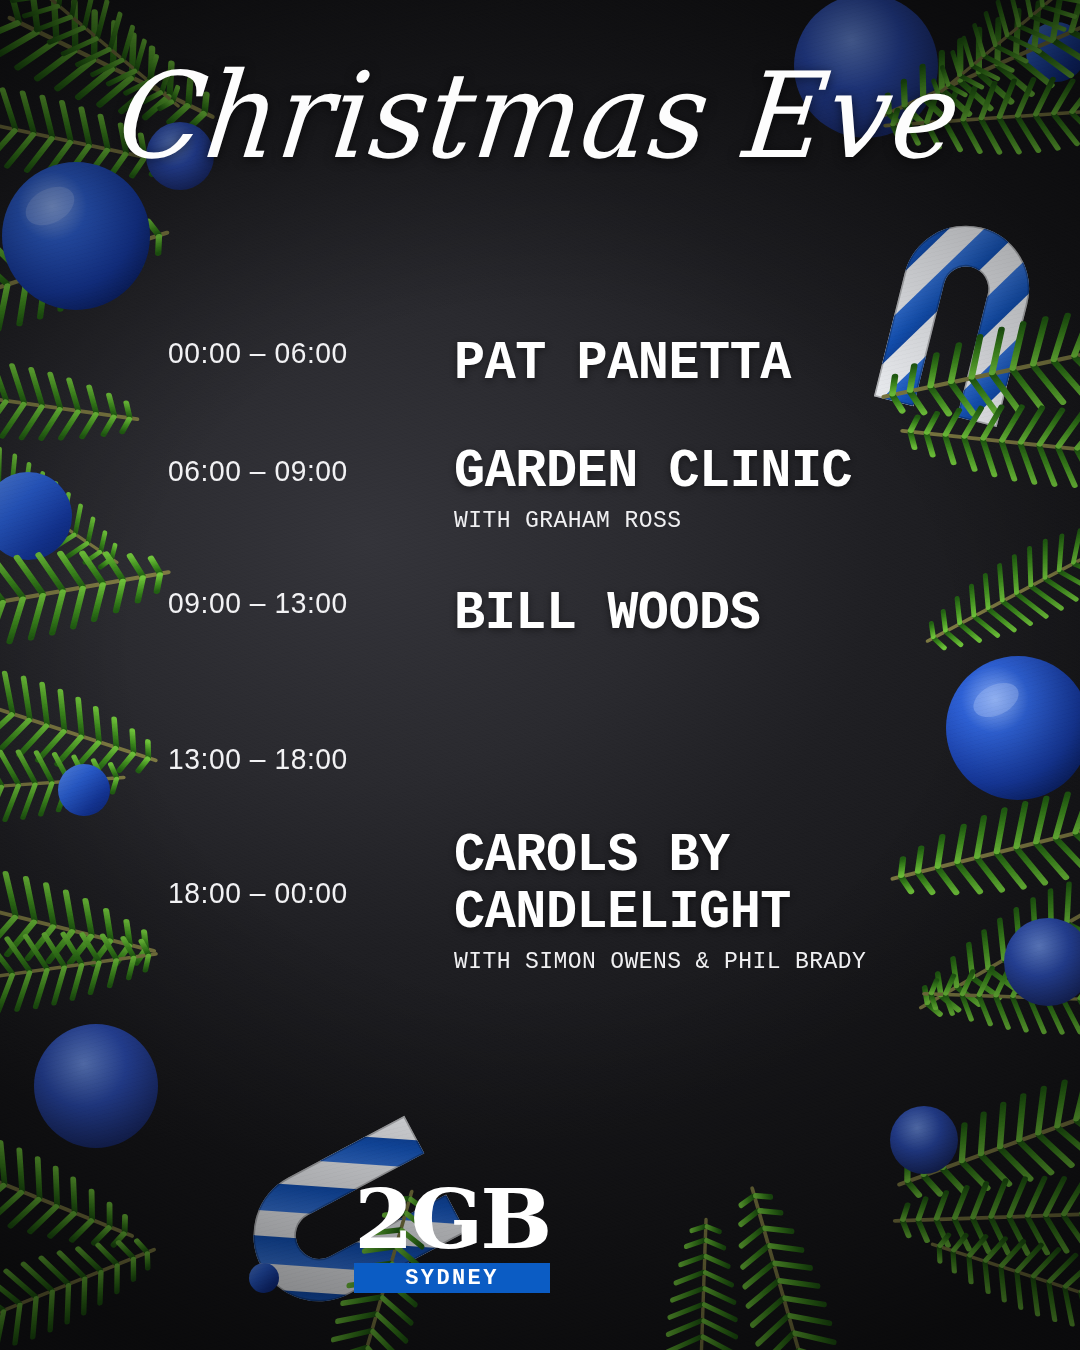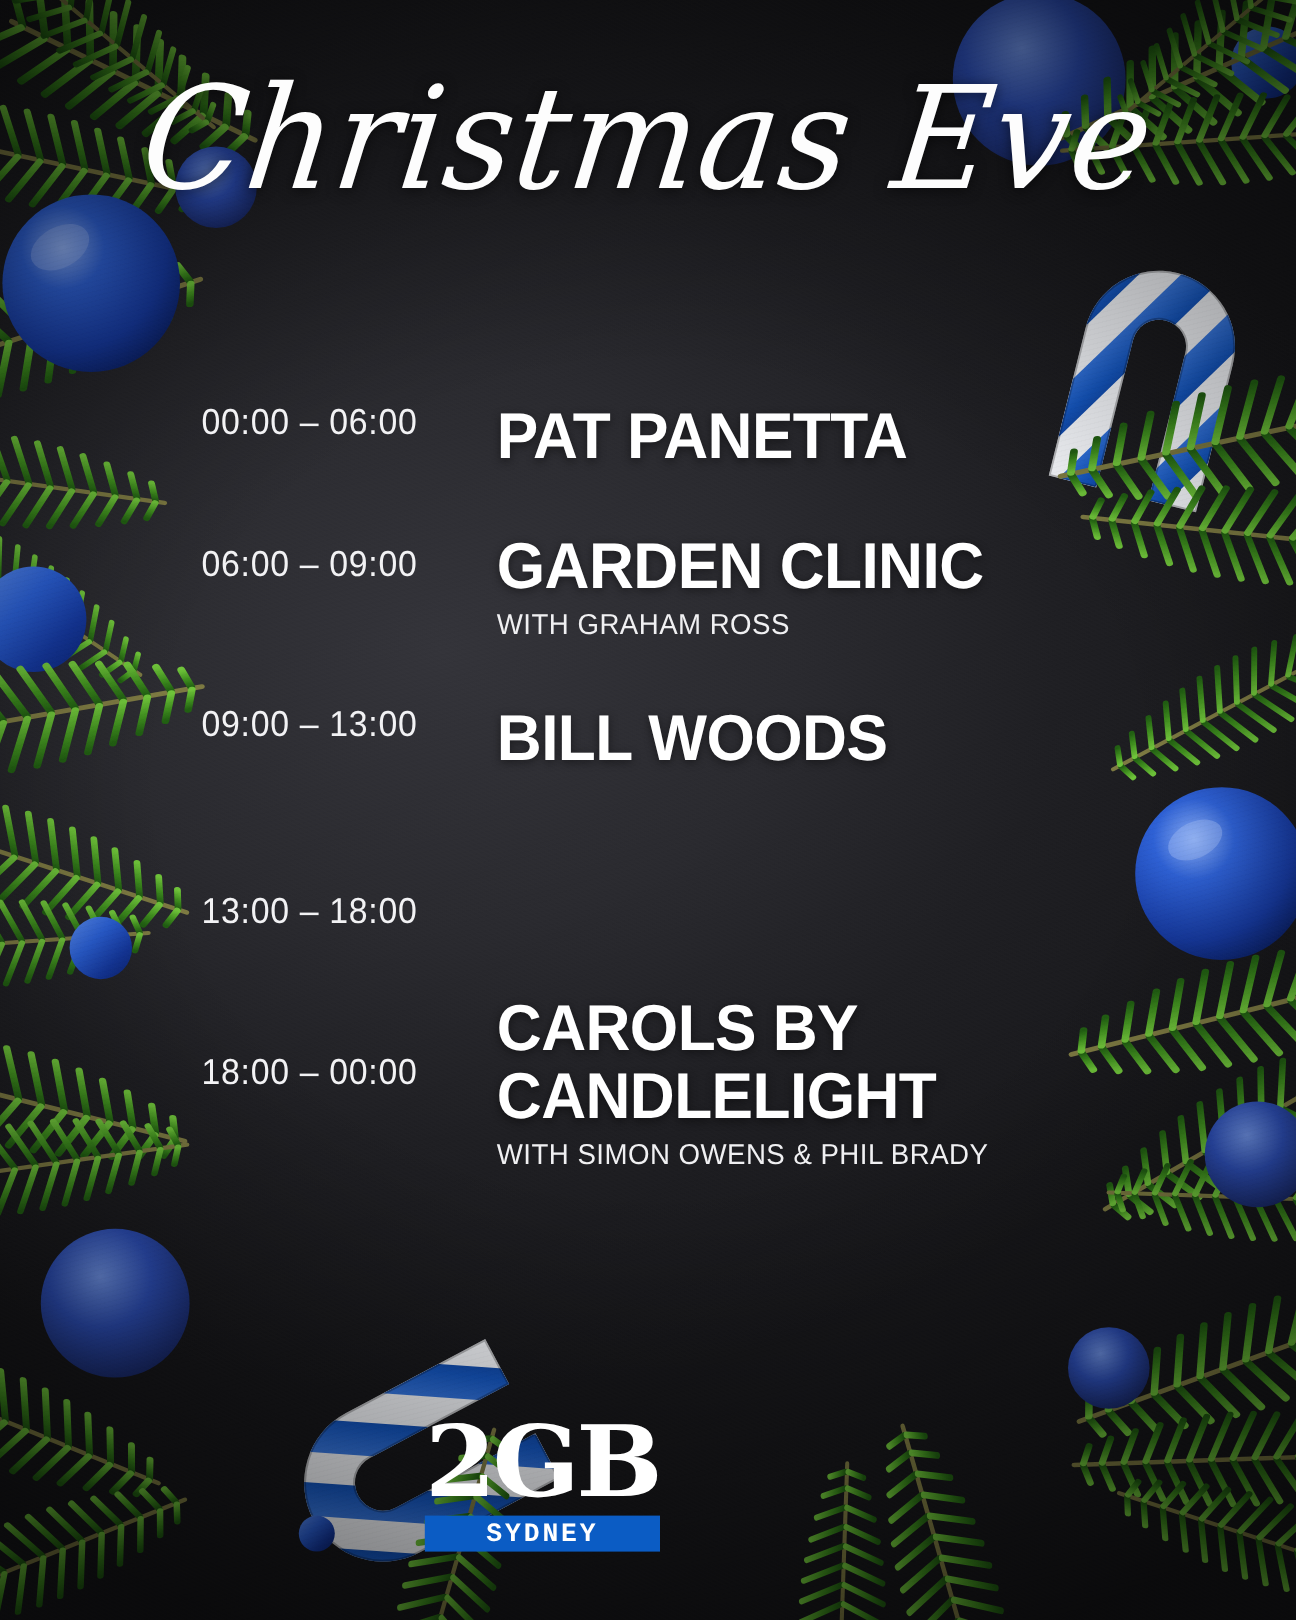--- a/index.html
+++ b/index.html
@@ -49,33 +49,34 @@
   }
 
   #schedule {
     position:absolute;
     top:336px; left:168px; width:760px;
   }
   .row {
     display:flex;
     align-items:flex-start;
     margin-bottom:52px;
+    gap:40px;
   }
   .row:last-child { margin-bottom:0; }
   .slot-time {
     flex:0 0 238px;
     font-size:30px;
     font-weight:400;
     color:#f2f2f4;
     letter-spacing:.6px;
     white-space:nowrap;
     transform:scaleX(.94);
     transform-origin:left center;
   }
-  .slot-body { flex:1 1 auto; padding-left:8px; }
+  .slot-body { flex:1 1 auto; padding-left:8px;font-family:Liberation Mono, monospace; }
   .slot-name {
     font-size:54px;
     font-weight:700;
     color:#ffffff;
     line-height:1.04;
     letter-spacing:-.5px;
     transform:scaleX(.96);
     transform-origin:left center;
     text-shadow:0 2px 8px rgba(0,0,0,.45);
   }

